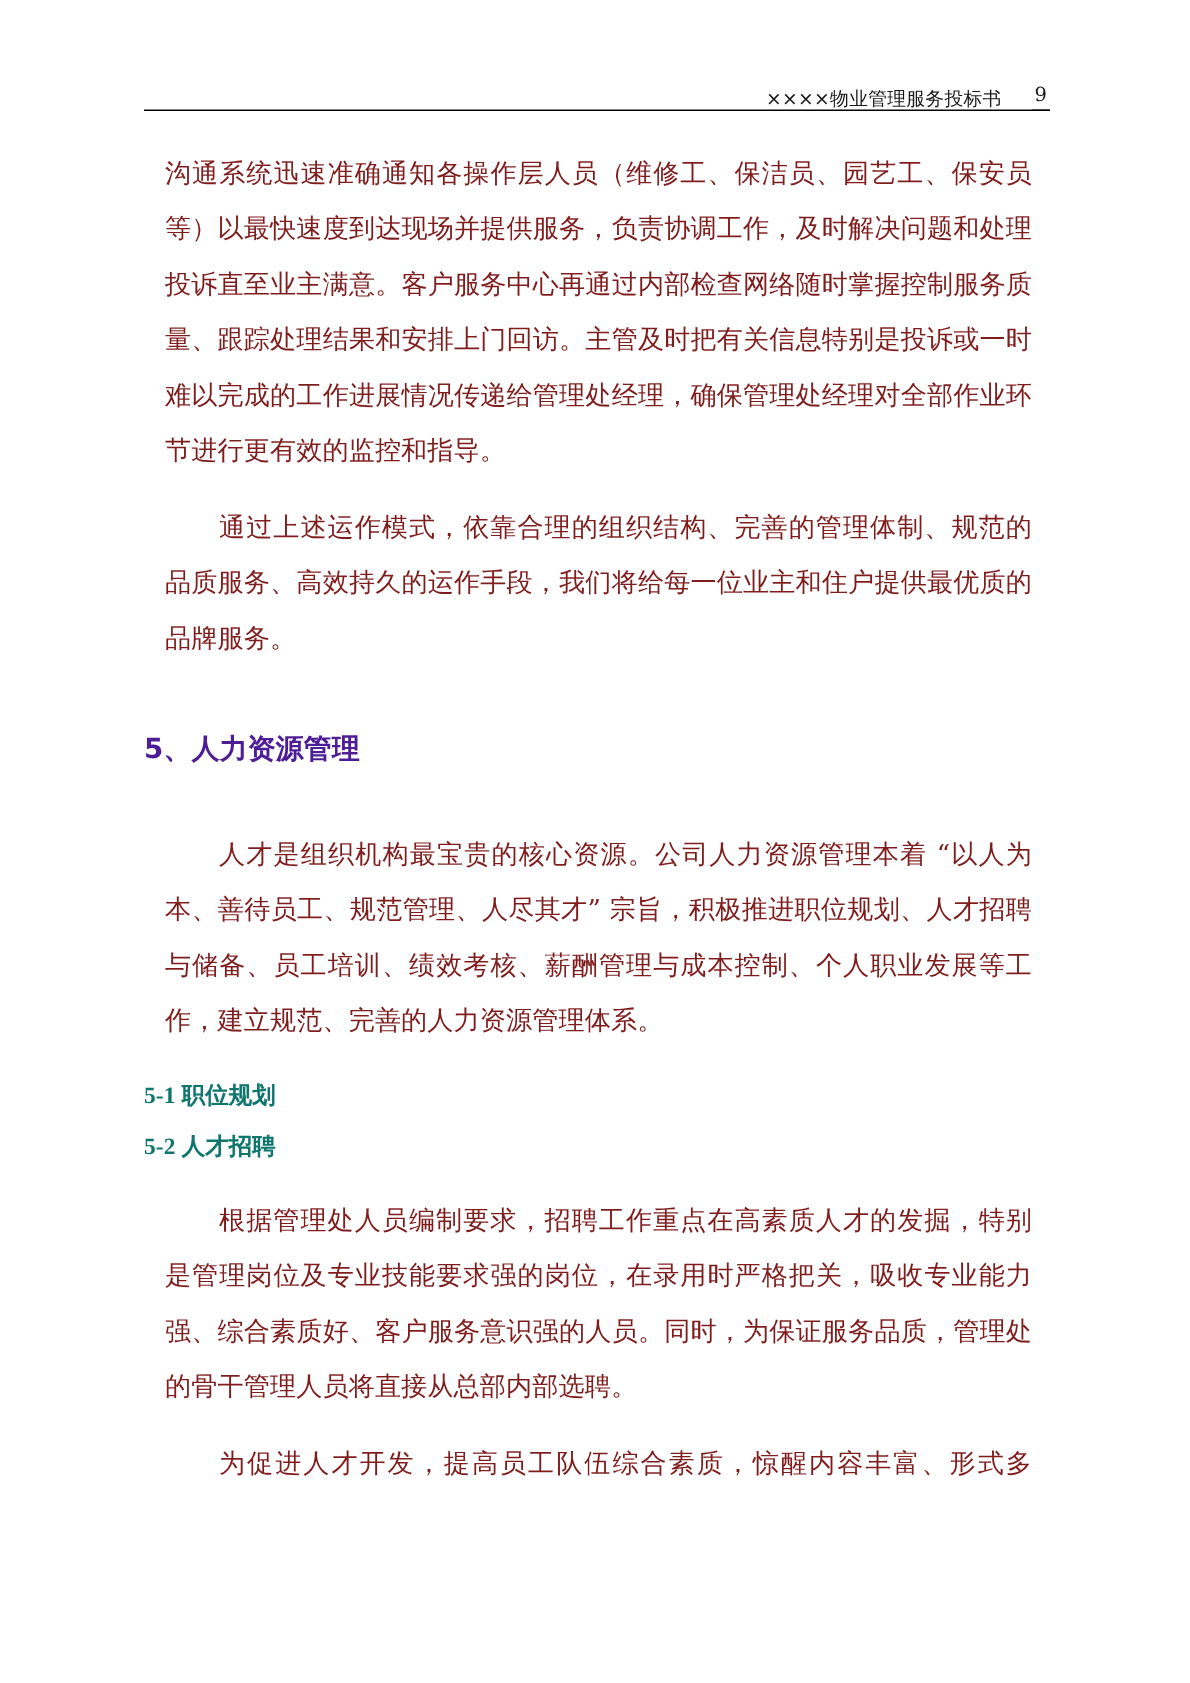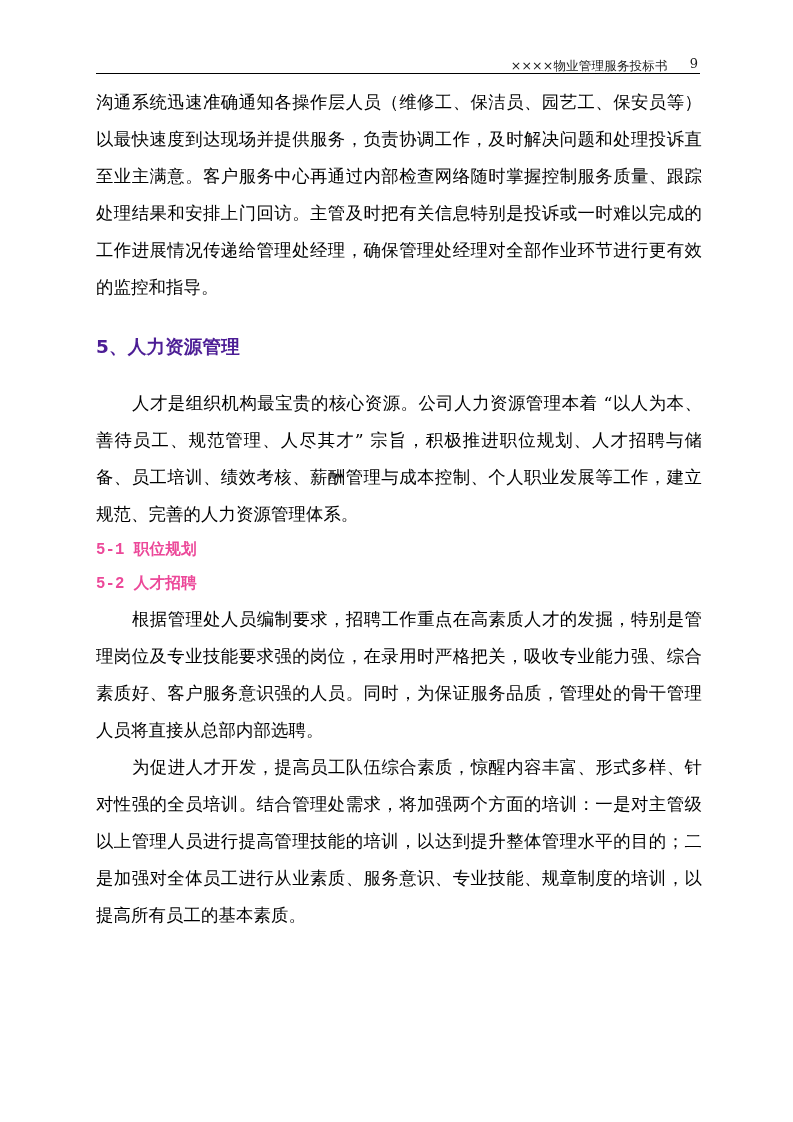--- a/index.html
+++ b/index.html
@@ -64,52 +64,52 @@
 
   
   .content {
     position: absolute;
     left: 96px;
     top: 84px;
     width: 606px;
   }
 
   p.para {
-    margin: 0;
+    margin: 14px;
     font-size: 17.4px;
     line-height: 37px;
     text-align: justify;
     text-align-last: left;
     text-justify: inter-character;
     letter-spacing: 0.1px;
-    color: #000000;
+    color: #7f1d1d;
   }
   p.para.indent {
     text-indent: 36px;
   }
 
   h2.heading-main {
     margin: 0;
     font-family: "DejaVu Sans", "Liberation Sans", sans-serif;
     font-size: 18.5px;
     font-weight: bold;
     line-height: 37px;
     color: #4c1d95;
     letter-spacing: 0.2px;
   }
   .heading-main-spacer-top { height: 22px; }
   .heading-main-spacer-bottom { height: 20px; }
 
   h3.heading-sub {
     margin: 0;
-    font-family: Liberation Mono, monospace;
+    font-family: Liberation Serif, serif;
     font-size: 15.6px;
     font-weight: bold;
     line-height: 34px;
-    color: #ec4899;
+    color: #0f766e;
     letter-spacing: 0.1px;
   }
 
   
   .footer {
     position: absolute;
     left: 0;
     top: 1064px;
     width: 793px;
     text-align: center;
@@ -128,20 +128,21 @@
   <div class="header">
     <span class="header-title">××××物业管理服务投标书</span>
     <span class="header-pageno">9</span>
   </div>
   <div class="header-rule"></div>
 
   <div class="content">
 
     <p class="para">沟通系统迅速准确通知各操作层人员（维修工、保洁员、园艺工、保安员等）以最快速度到达现场并提供服务，负责协调工作，及时解决问题和处理投诉直至业主满意。客户服务中心再通过内部检查网络随时掌握控制服务质量、跟踪处理结果和安排上门回访。主管及时把有关信息特别是投诉或一时难以完成的工作进展情况传递给管理处经理，确保管理处经理对全部作业环节进行更有效的监控和指导。</p>
 
+    <p class="para indent">通过上述运作模式，依靠合理的组织结构、完善的管理体制、规范的品质服务、高效持久的运作手段，我们将给每一位业主和住户提供最优质的品牌服务。</p>
 
     <div class="heading-main-spacer-top"></div>
     <h2 class="heading-main">5、人力资源管理</h2>
     <div class="heading-main-spacer-bottom"></div>
 
     <p class="para indent">人才是组织机构最宝贵的核心资源。公司人力资源管理本着 “以人为本、善待员工、规范管理、人尽其才” 宗旨，积极推进职位规划、人才招聘与储备、员工培训、绩效考核、薪酬管理与成本控制、个人职业发展等工作，建立规范、完善的人力资源管理体系。</p>
 
     <h3 class="heading-sub">5-1 职位规划</h3>
 
     <h3 class="heading-sub">5-2 人才招聘</h3>

